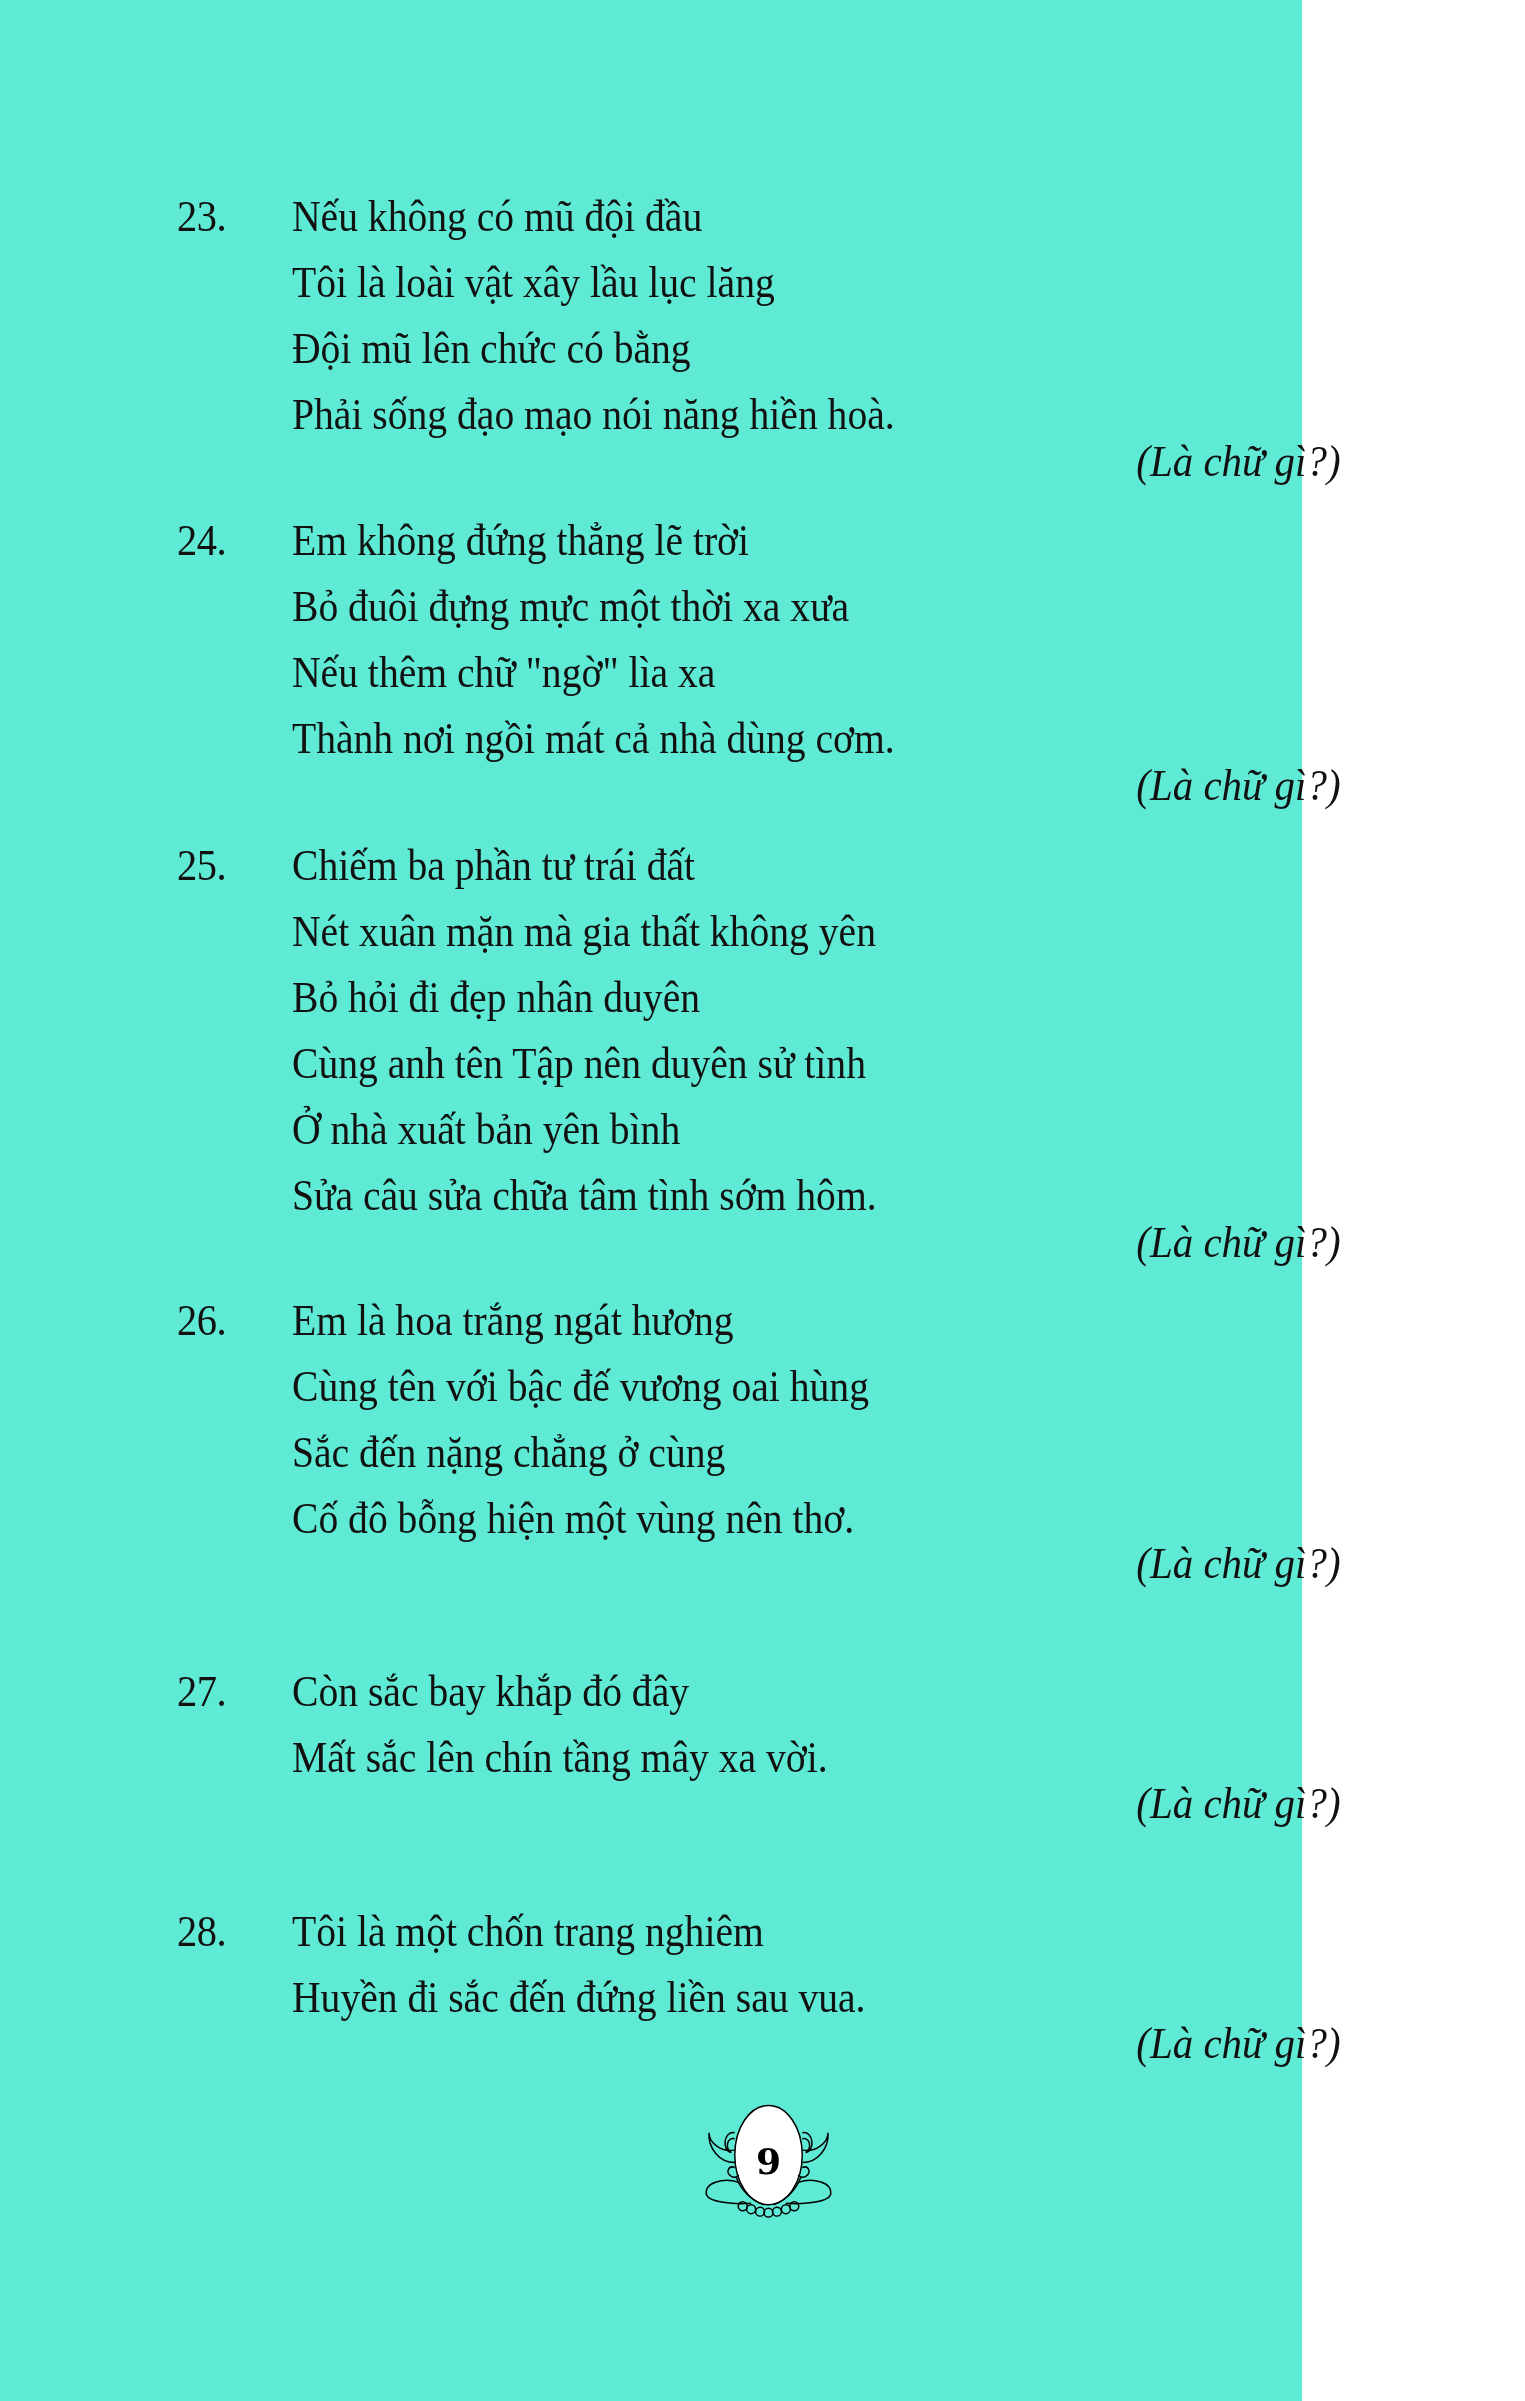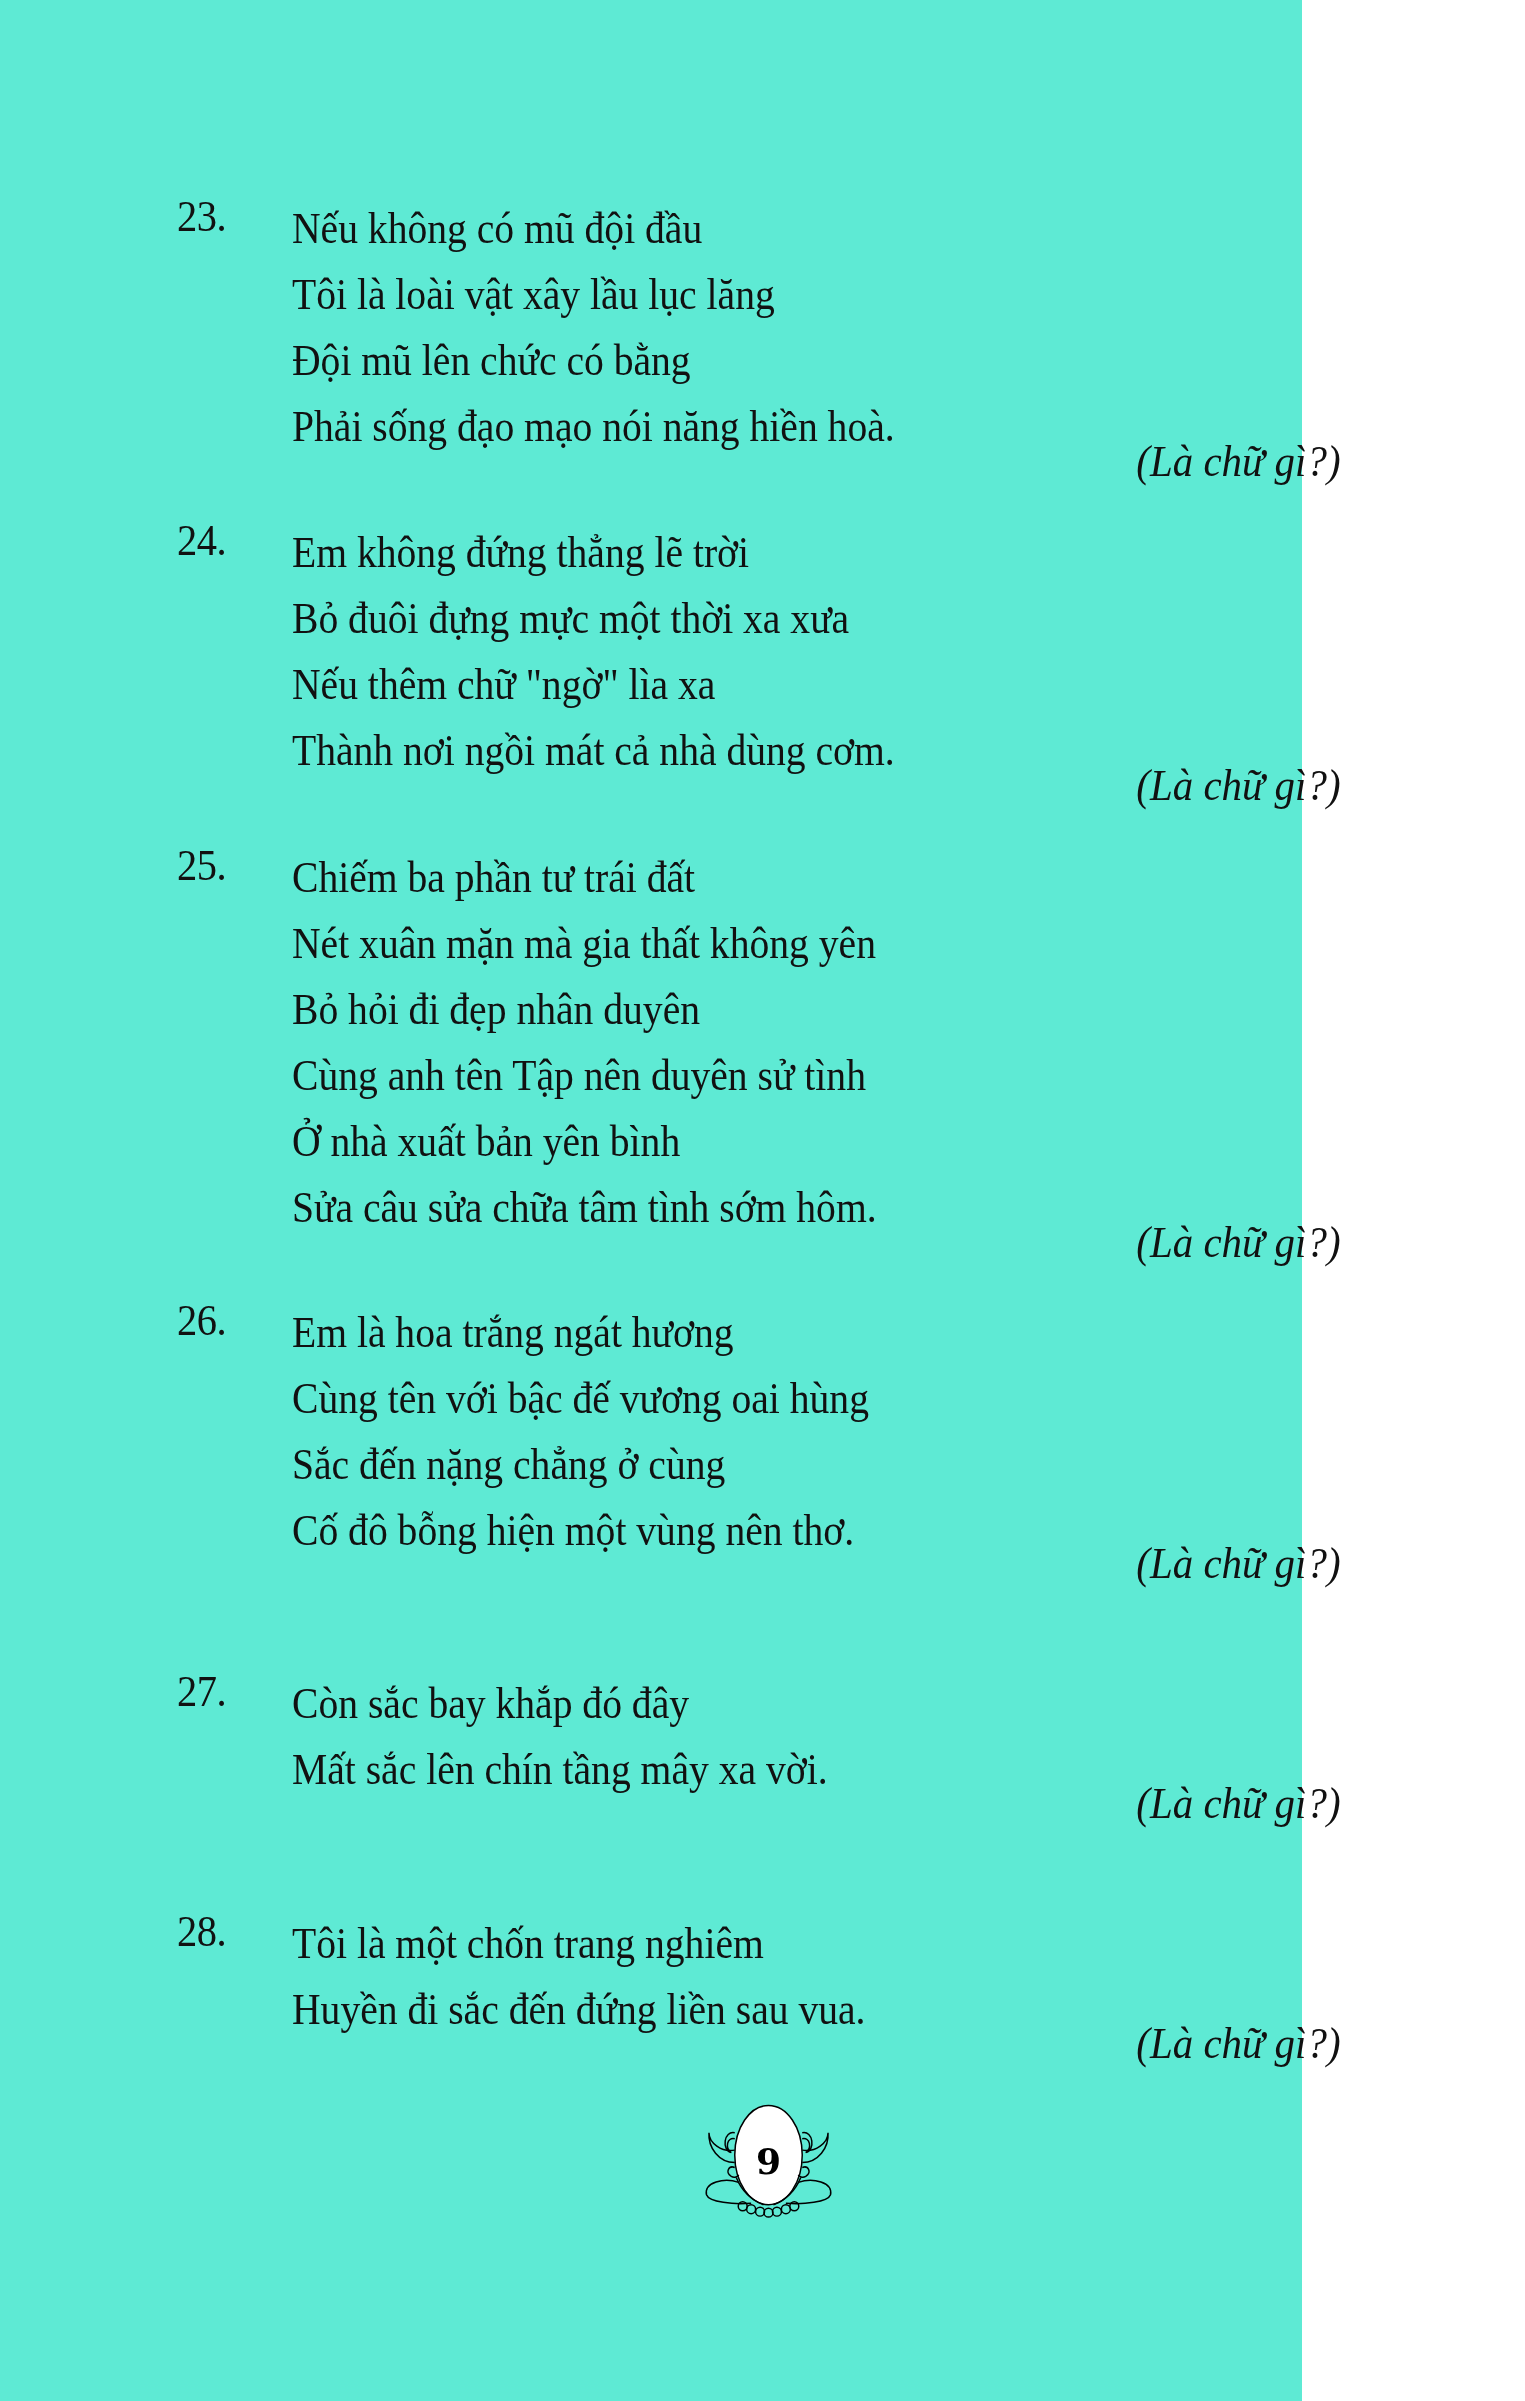--- a/index.html
+++ b/index.html
@@ -34,21 +34,21 @@
       font-family: "Liberation Serif", "DejaVu Serif", serif;
       font-size: 44px;
       line-height: 66px;
       letter-spacing: -0.5px;
       transform: scaleX(0.92);
       transform-origin: left center;
     }
     .riddle-lines {
       position: absolute;
       left: 292px;
-      top: 12px;
+      top: 0;
       margin: 0;
       padding: 0;
       list-style: none;
     }
     .riddle-line {
       font-family: "Liberation Serif", "DejaVu Serif", serif;
       font-size: 44px;
       line-height: 66px;
       white-space: nowrap;
       transform: scaleX(0.9);

